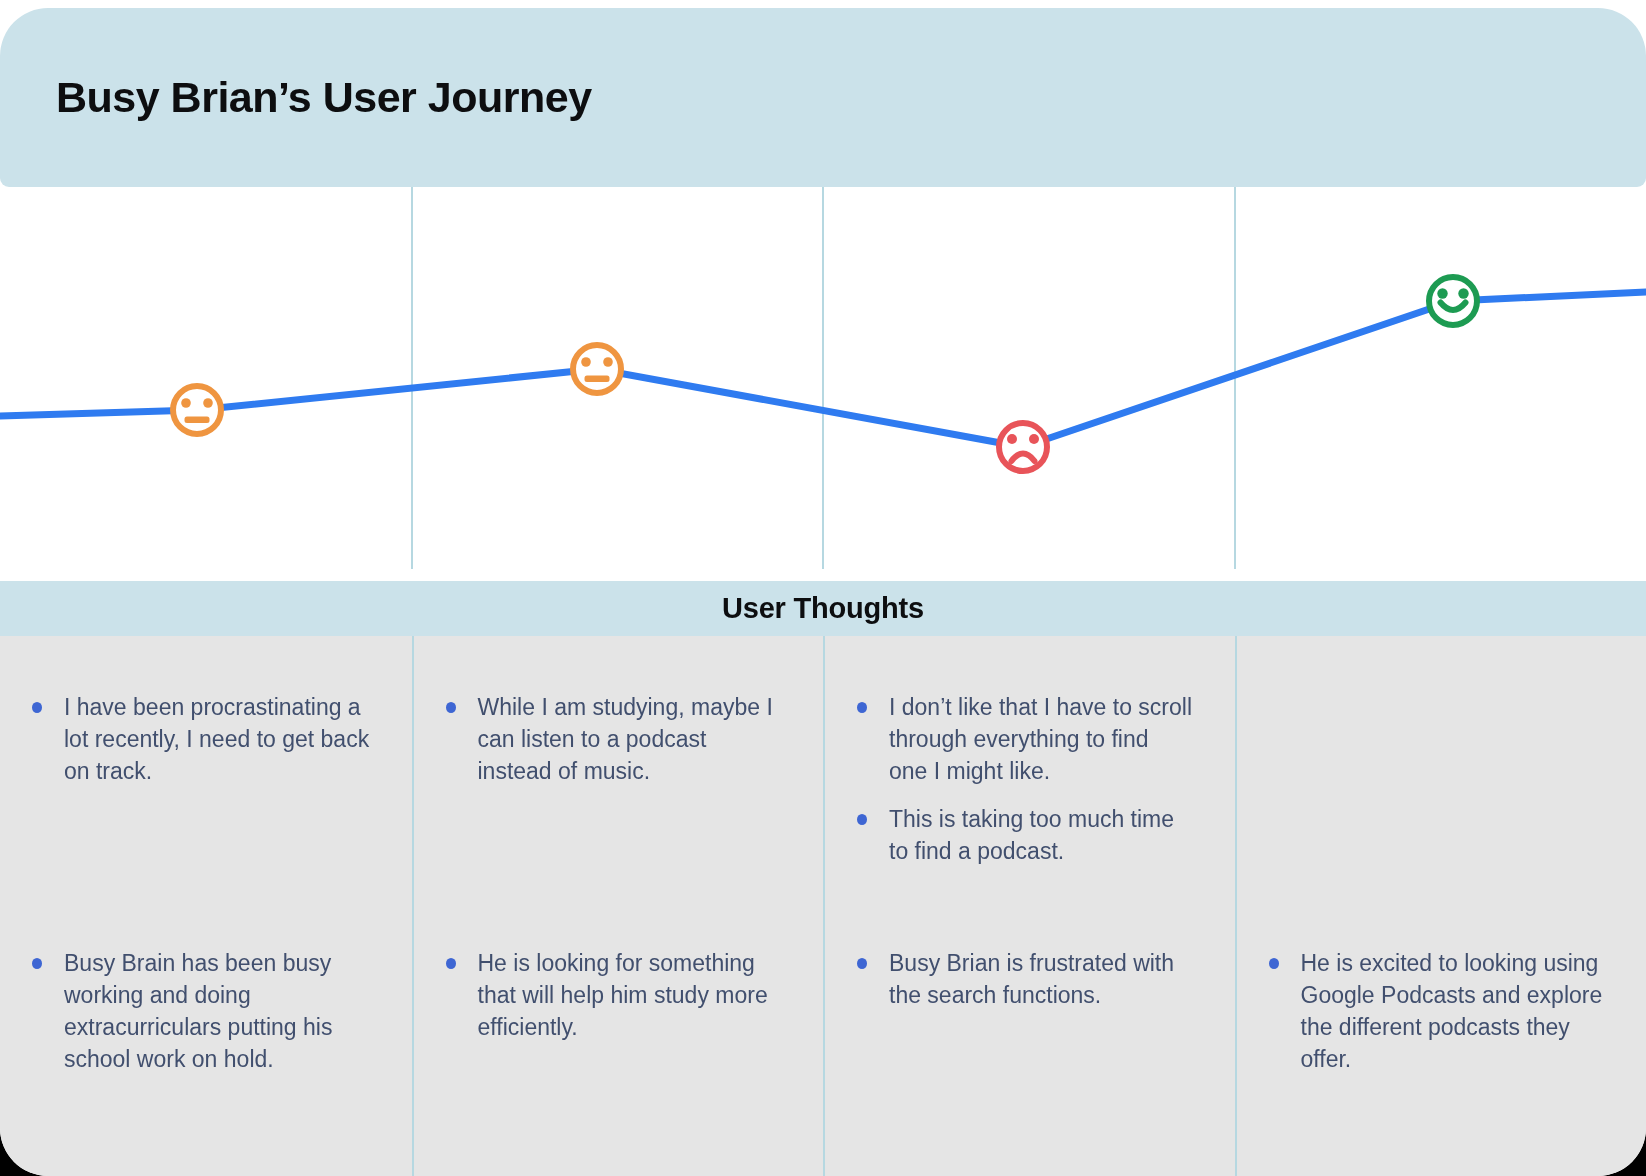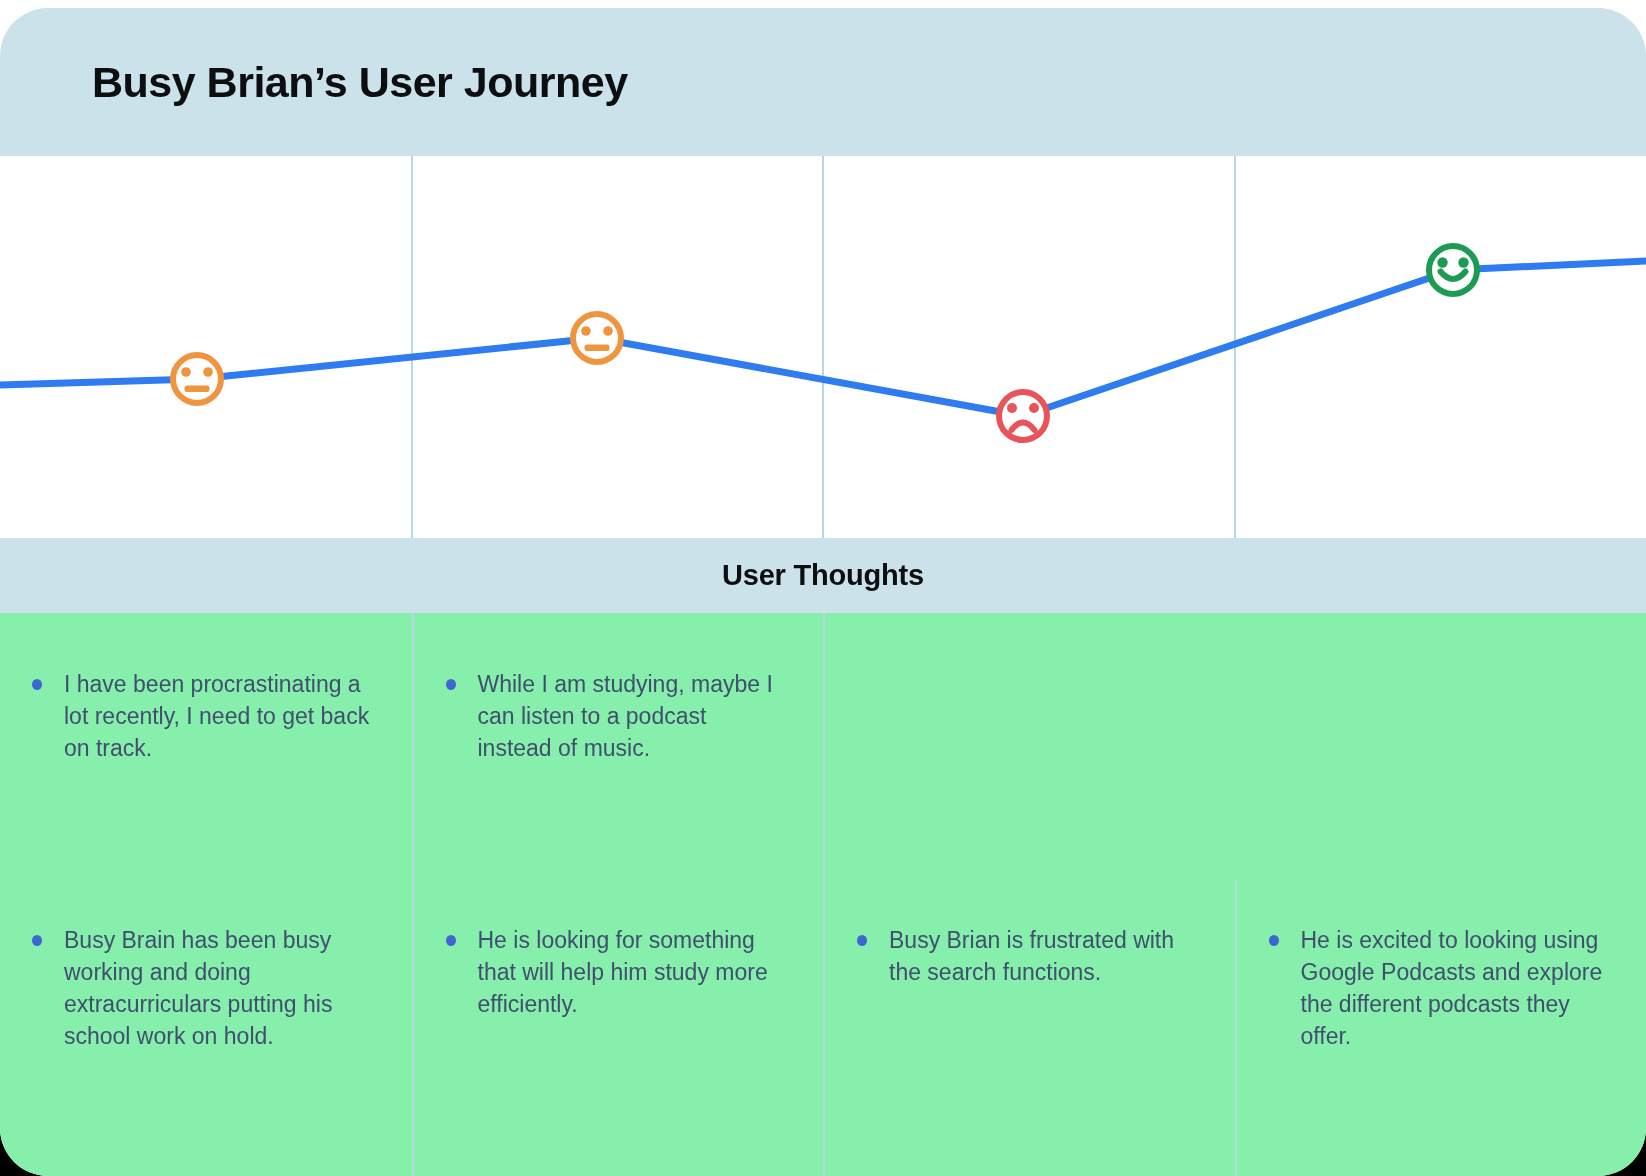--- a/index.html
+++ b/index.html
@@ -21,43 +21,43 @@
   
   .bottom-backdrop{
     position:absolute;left:0;right:0;bottom:0;height:140px;background:#000;z-index:0;
   }
   .card{
     position:absolute;top:8px;left:0;width:1646px;height:1168px;
     background:#ffffff;border-radius:48px;overflow:hidden;z-index:1;
     display:flex;flex-direction:column;
   }
   .header{
-    height:148px;background:var(--band);
-    display:flex;align-items:center;padding-left:92px;flex:0 0 auto;
+    height:179px;background:var(--band);
+    display:flex;align-items:center;padding-left:56px;flex:0 0 auto;border-radius:9px;
   }
   .header h1{
     font-size:43px;font-weight:700;color:var(--heading);letter-spacing:-0.5px;
   }
   .chart{
     position:relative;height:382px;background:#fff;flex:0 0 auto;
   }
   .chart .vdiv{
     position:absolute;top:0;bottom:0;width:2px;background:var(--divider);
   }
   .chart .vdiv.d1{left:calc(25% - 1px);}
   .chart .vdiv.d2{left:calc(50% - 1px);}
   .chart .vdiv.d3{left:calc(75% - 1px);}
   .chart svg{position:absolute;inset:0;}
   .band{
-    height:75px;background:var(--band);
-    display:flex;align-items:center;justify-content:center;flex:0 0 auto;
+    height:55px;background:var(--band);
+    display:flex;align-items:center;justify-content:center;flex:0 0 auto;margin-top:12px;
   }
   .band h2{font-size:29px;font-weight:700;color:var(--heading);letter-spacing:-0.2px;}
   .cols{
-    display:grid;grid-template-columns:repeat(4,1fr);flex:1 1 auto;background:#86efac;
+    display:grid;grid-template-columns:repeat(4,1fr);flex:1 1 auto;background:#e5e5e5;
   }
   .cols.thoughts{height:266px;flex:0 0 auto;}
   .cols.feelings{flex:1 1 auto;}
   .cell{padding:55px 42px 20px 30px;}
   .cols.feelings .cell{padding-top:45px;}
   .cell + .cell{border-left:2px solid var(--divider);}
   .cell ul{list-style:none;}
   .cell li{
     position:relative;padding-left:34px;margin-bottom:16px;
     font-size:23px;line-height:32px;color:var(--text);
@@ -129,20 +129,26 @@
         <li>I have been procrastinating a lot recently, I need to get back on track.</li>
       </ul>
     </div>
     <div class="cell">
       <ul>
         <li>While I am studying, maybe I can listen to a podcast instead of music.</li>
       </ul>
     </div>
     <div class="cell">
       <ul>
+        <li>I don’t like that I have to scroll through everything to find one I might like.</li>
+        <li>This is taking too much time to find a podcast.</li>
+      </ul>
+    </div>
+    <div class="cell">
+      <ul>
       </ul>
     </div>
   </div>
 
 
   <div class="cols feelings">
     <div class="cell">
       <ul>
         <li>Busy Brain has been busy working and doing extracurriculars putting his school work on hold.</li>
       </ul>

